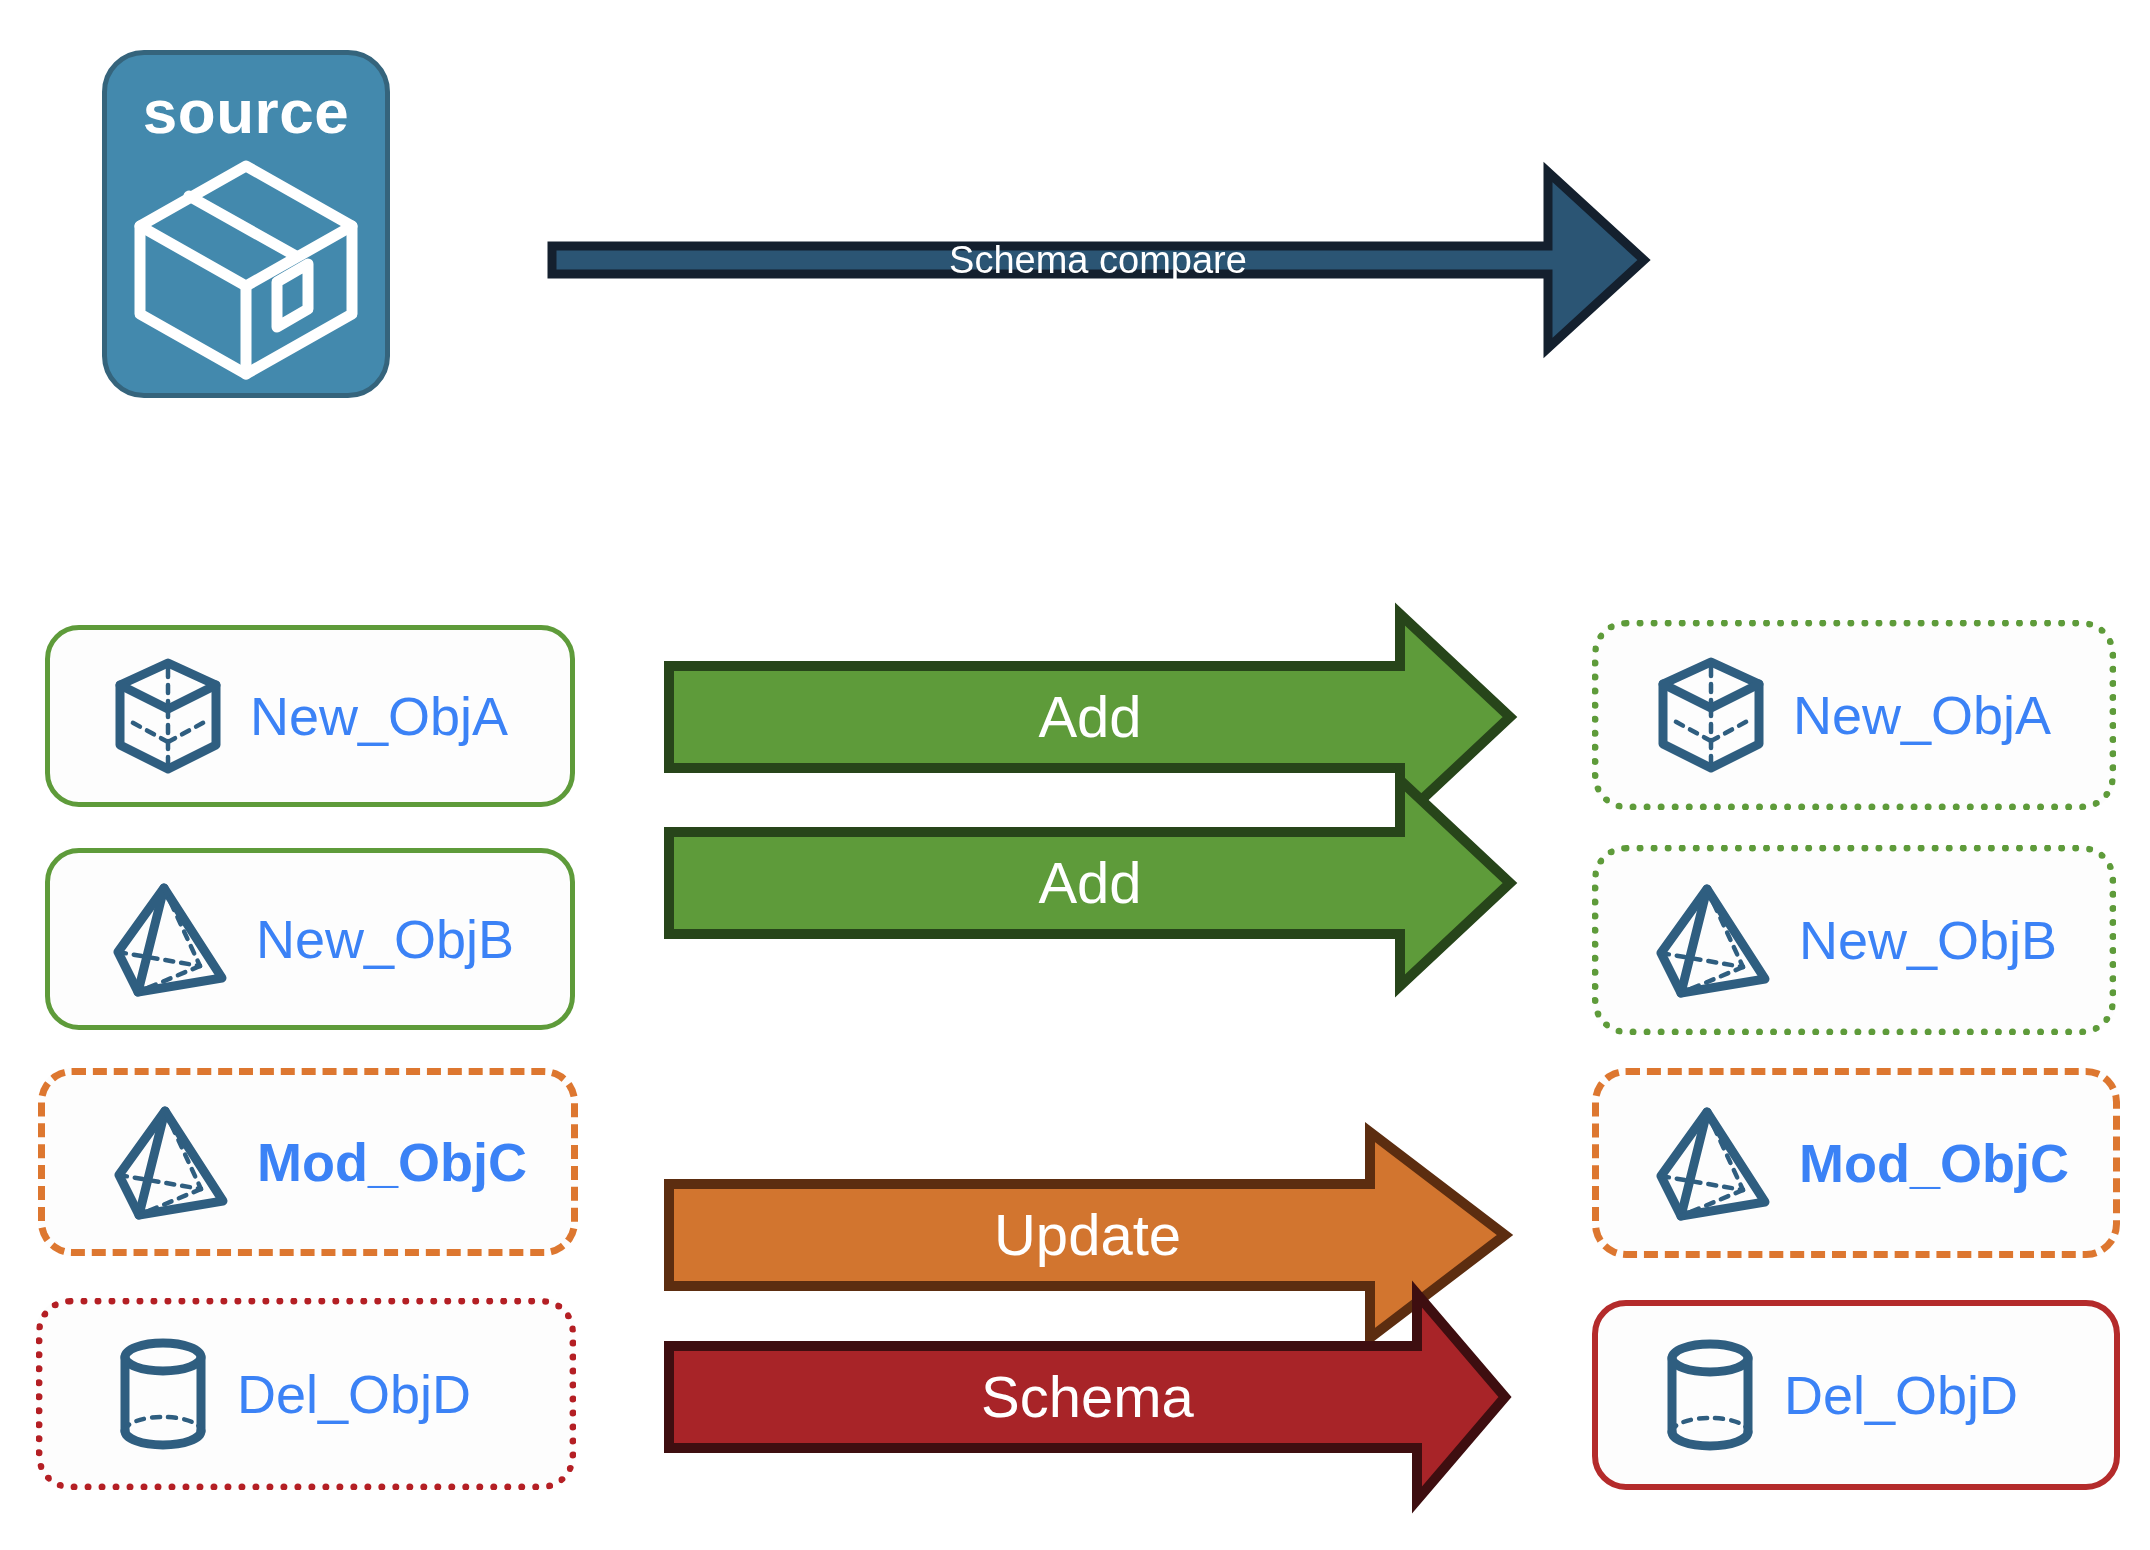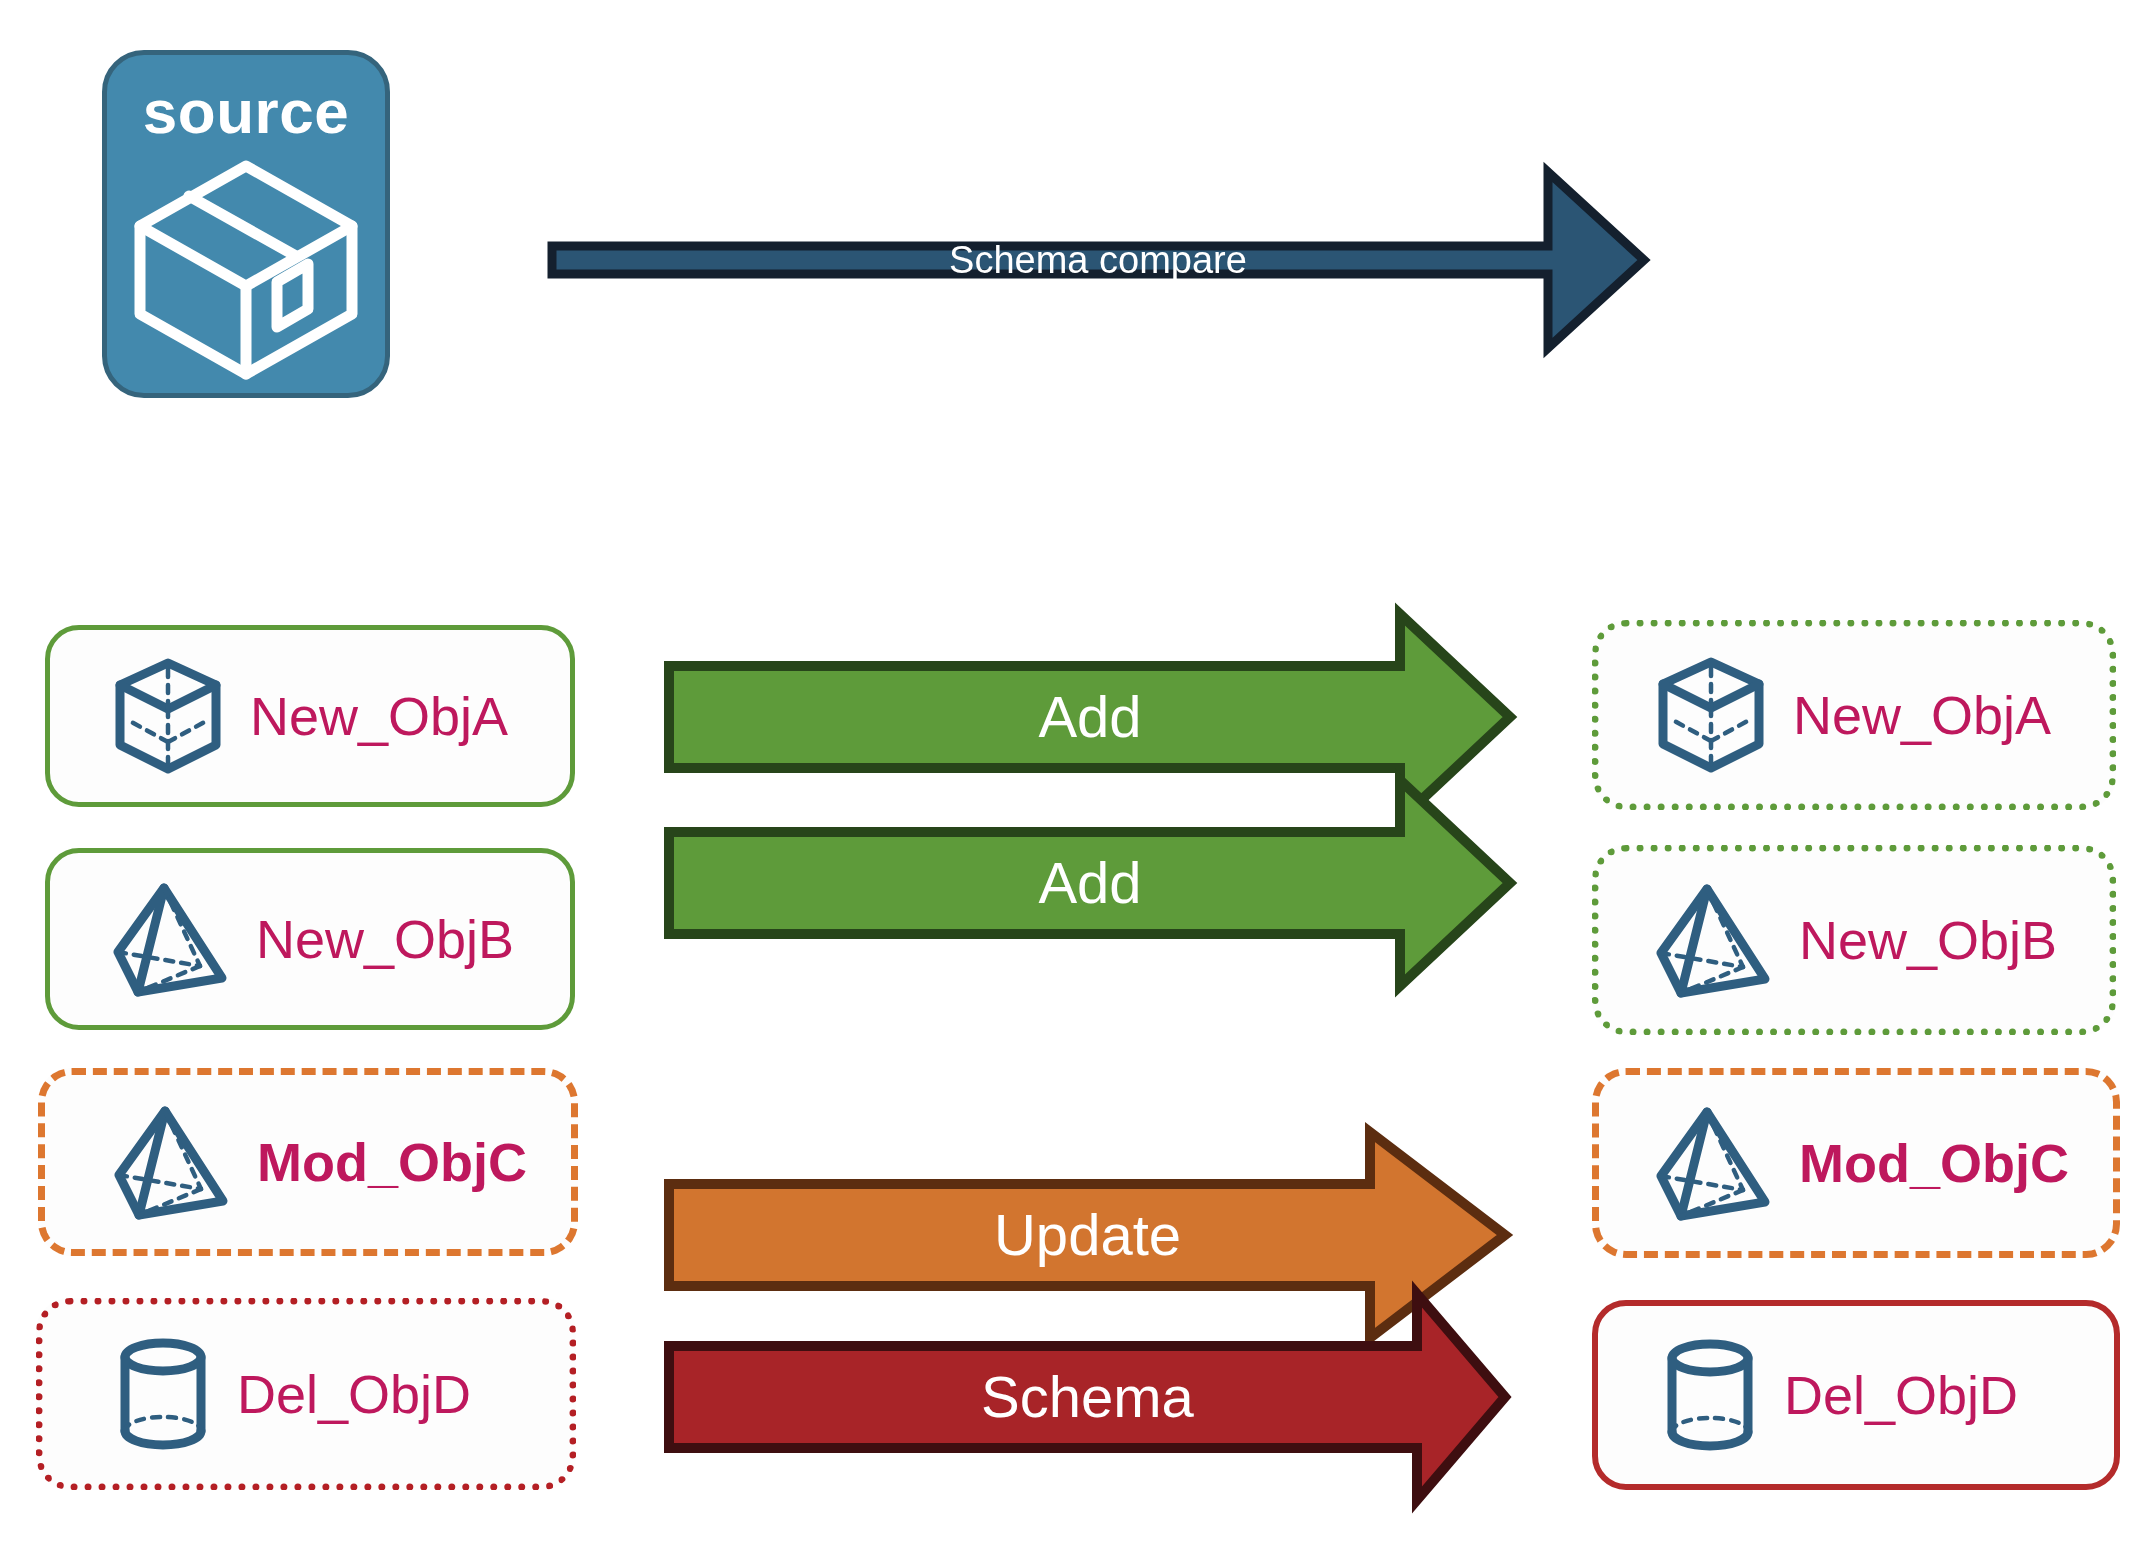--- a/index.html
+++ b/index.html
@@ -12,21 +12,21 @@
             border-radius:42px;box-sizing:border-box;
             display:flex;flex-direction:column;align-items:center;}
   .endpoint-title{color:#ffffff;font-weight:bold;font-size:62px;
                   letter-spacing:.5px;margin-top:24px;line-height:1.05;}
   .endpoint-art{flex:1;display:flex;align-items:center;justify-content:center;width:100%;}
 
   
   .objbox{position:absolute;box-sizing:border-box;background:#fdfdfd;
           border-radius:34px;display:flex;align-items:center;}
   .objbox .icon{flex:0 0 auto;display:flex;align-items:center;justify-content:center;}
-  .objbox .olabel{font-size:54px;color:#be185d;white-space:nowrap;
+  .objbox .olabel{font-size:54px;color:#3b82f6;white-space:nowrap;
                   margin-left:26px;line-height:1;}
 
   .b-green-solid{border:5px solid #5E9B3A;}
   .b-green-dotted{border:7px dotted #5E9B3A;}
   .b-orange-dashed{border:7px dashed #DD7730;font-weight:bold;}
   .b-red-dotted{border:7px dotted #B41F24;}
   .b-red-solid{border:6px solid #B42B2B;}
 
   
   .arrow{position:absolute;}

